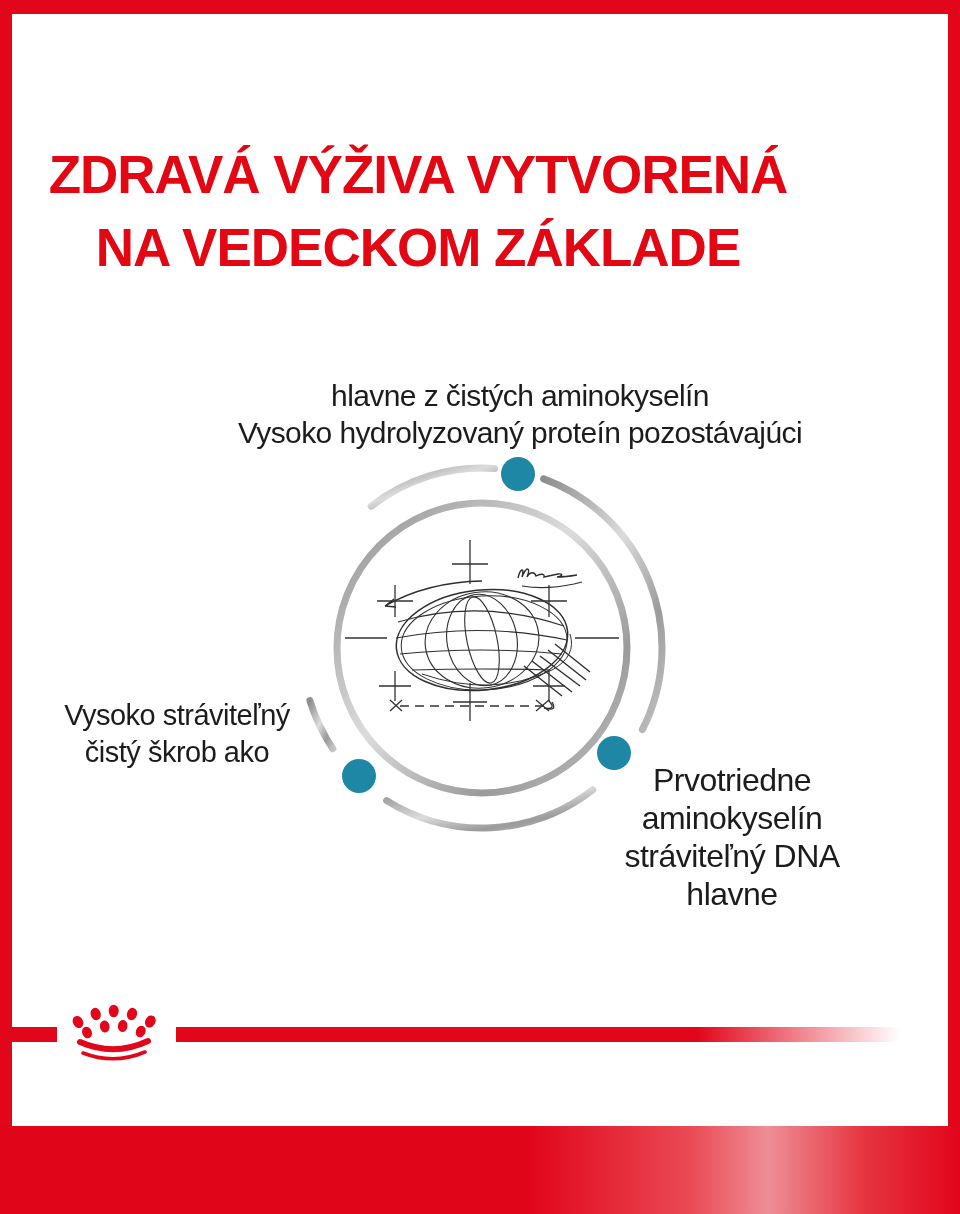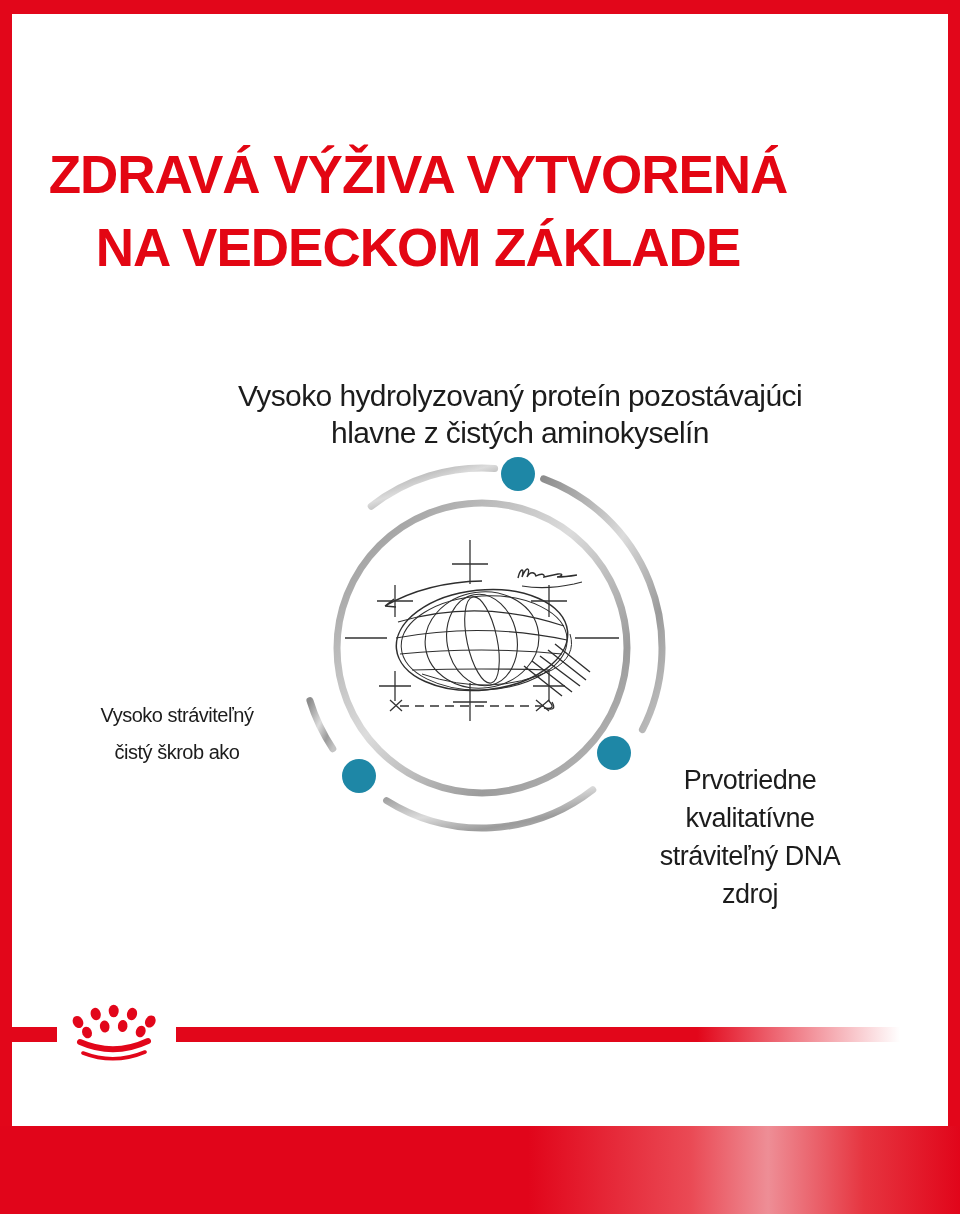--- a/index.html
+++ b/index.html
@@ -22,22 +22,22 @@
   .headline{
     left:0;top:138px;width:836px;text-align:center;
     color:var(--headline_red);font-weight:bold;
     font-size:53px;line-height:73px;letter-spacing:-1px;
   }
   .headline span{display:block;}
   
   .callout{text-align:center;color:var(--ink);}
   .callout span{display:block;}
   .callout-top{left:80px;top:377px;width:880px;font-size:30px;line-height:37px;letter-spacing:-0.6px;}
-  .callout-left{left:26px;top:697px;width:302px;font-size:20px;line-height:37px;letter-spacing:-0.5px;}
-  .callout-right{left:599px;top:761px;width:302px;font-size:27px;line-height:38px;letter-spacing:-0.5px;}
+  .callout-left{left:26px;top:697px;width:302px;font-size:29px;line-height:37px;letter-spacing:-0.5px;}
+  .callout-right{left:581px;top:761px;width:302px;font-size:32px;line-height:38px;letter-spacing:-0.5px;}
   
   .diagram{left:272px;top:438px;width:420px;height:420px;}
   
   .crown{left:57px;top:1003px;width:120px;height:62px;}
   .line-left{left:0;top:1027px;width:57px;height:15px;background:var(--red);}
   .line-right{
     left:176px;top:1027px;width:724px;height:15px;
     background:linear-gradient(90deg,var(--red) 0%,var(--red) 72%,rgba(226,6,26,0) 100%);
   }
 </style>
@@ -48,34 +48,34 @@
 <div class="abs frame-left"></div>
 <div class="abs frame-right"></div>
 <div class="abs footer-band"></div>
 
 <h1 class="abs headline" style="margin:0;">
   <span>ZDRAVÁ VÝŽIVA VYTVORENÁ</span>
   <span>NA VEDECKOM ZÁKLADE</span>
 </h1>
 
 <div class="abs callout callout-top">
+  <span>hlavne z čistých aminokyselín</span>
   <span>Vysoko hydrolyzovaný proteín pozostávajúci</span>
-  <span>hlavne z čistých aminokyselín</span>
 </div>
 
 <div class="abs callout callout-left">
   <span>Vysoko stráviteľný</span>
   <span>čistý škrob ako</span>
 </div>
 
 <div class="abs callout callout-right">
   <span>Prvotriedne</span>
-  <span>kvalitatívne</span>
+  <span>aminokyselín</span>
   <span>stráviteľný DNA</span>
-  <span>zdroj</span>
+  <span>hlavne</span>
 </div>
 
 <svg class="abs diagram" viewBox="-210 -210 420 420">
   <defs>
     <linearGradient id="silver" x1="0" y1="0" x2="1" y2="1">
       <stop offset="0" stop-color="#8d8d8d"></stop>
       <stop offset="0.45" stop-color="#dcdcdc"></stop>
       <stop offset="0.75" stop-color="#9b9b9b"></stop>
       <stop offset="1" stop-color="#c4c4c4"></stop>
     </linearGradient>

